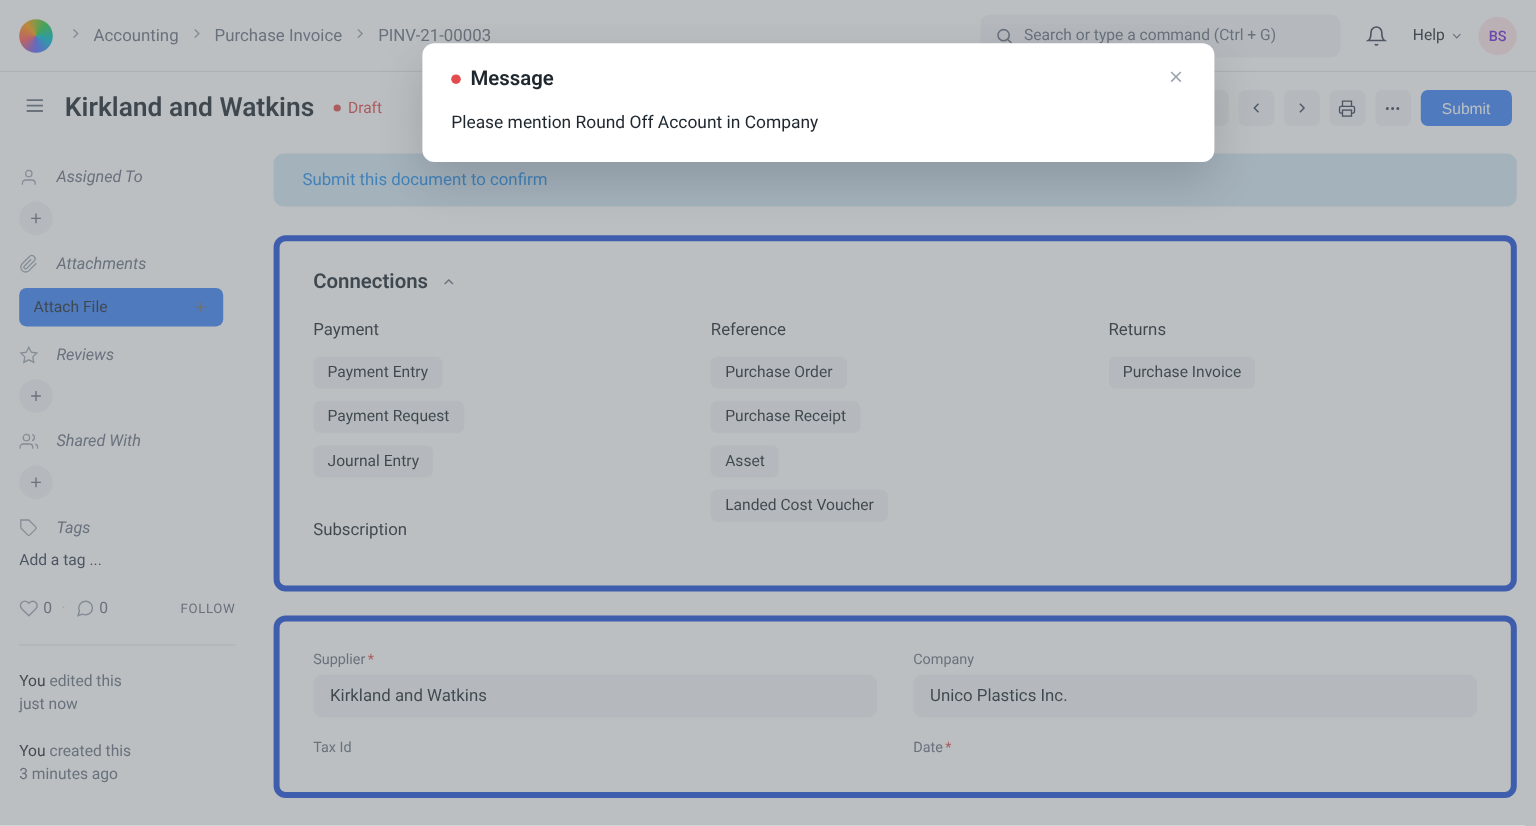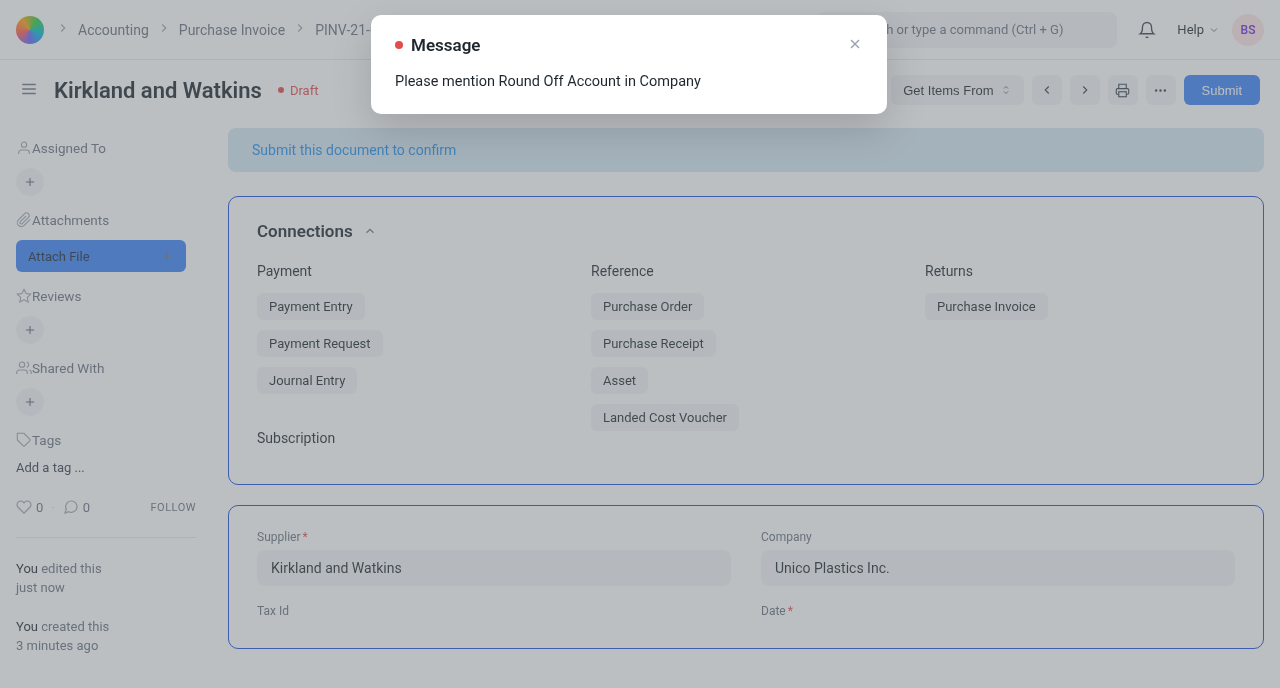--- a/index.html
+++ b/index.html
@@ -159,24 +159,25 @@
       flex-shrink: 0;
       padding: 12px 16px;
       display: flex;
       flex-direction: column;
       gap: 8px;
       overflow: hidden;
     }
     .side-section-title {
       display: flex;
       align-items: center;
-      gap: 0;
+      gap: 15px;
       color: #6b7280;
       font-size: 13.5px;
       margin-top: 8px;
+      font-style: italic;
     }
     .side-section-title svg { stroke: #9ca3af; }
     .plus-circle {
       width: 28px;
       height: 28px;
       border-radius: 50%;
       background: #f4f5f6;
       display: inline-flex;
       align-items: center;
       justify-content: center;
@@ -239,21 +240,21 @@
     }
     .info-banner {
       background: #d6e8f5;
       color: #2490ef;
       font-size: 14px;
       padding: 14px 24px;
       border-radius: 8px;
       margin-bottom: 24px;
     }
     .card {
-      border: 1px solid #1d4ed8;
+      border: 5px solid #1d4ed8;
       border-radius: 10px;
       padding: 24px 28px;
       margin-bottom: 20px;
     }
     .card-title {
       display: flex;
       align-items: center;
       gap: 10px;
       font-size: 17px;
       font-weight: 600;
@@ -311,29 +312,28 @@
 
     
     .overlay {
       position: absolute;
       inset: 0;
       background: rgba(104, 113, 120, 0.45);
       z-index: 10;
     }
     .modal {
       position: absolute;
-      top: 15px;
+      top: 36px;
       left: 352px;
-      width: 516px;
+      width: 660px;
       background: #fff;
       border-radius: 10px;
       box-shadow: 0 15px 40px rgba(0,0,0,0.15);
       z-index: 20;
       padding: 20px 24px 24px;
-      margin-left: 19px;
     }
     .modal-head {
       display: flex;
       align-items: center;
       gap: 8px;
       margin-bottom: 18px;
     }
     .modal-dot {
       width: 8px;
       height: 8px;

